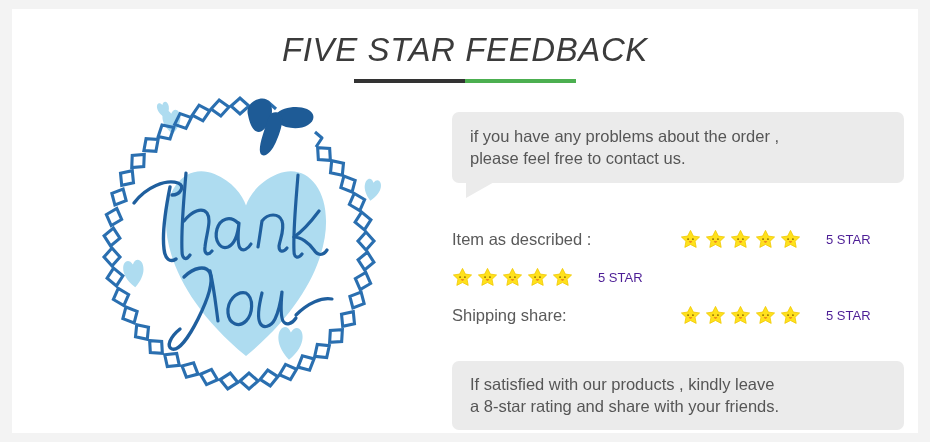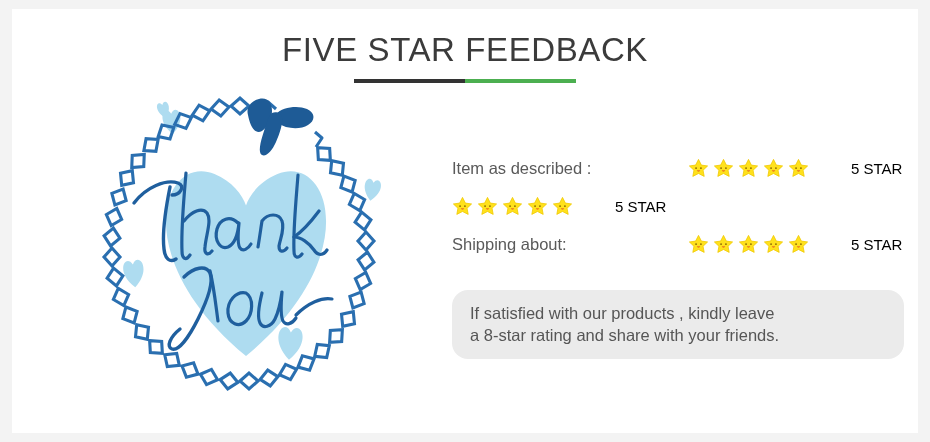--- a/index.html
+++ b/index.html
@@ -37,20 +37,21 @@
   }
   .title {
     margin: 0;
     padding-top: 21px;
     font-size: 33px;
     line-height: 40px;
     font-weight: 400;
     letter-spacing: 0.6px;
     color: #3b3b3b;
     font-family: "Liberation Sans", sans-serif;
+    font-style: italic;
   }
   .rule {
     margin: 9px auto 0 auto;
     width: 222px;
     height: 4px;
     display: flex;
   }
   .rule-left  { width: 50%; height: 100%; background: #333333; }
   .rule-right { width: 50%; height: 100%; background: #4caf50; }
 
@@ -96,47 +97,46 @@
   }
 
   
   .ratings {
     margin-top: 37px;
   }
   .rating-row {
     display: flex;
     align-items: center;
     height: 38px;
-    gap: 8px;
   }
   .rating-label {
     width: 228px;
     color: #5a5a5a;
     font-size: 16.5px;
     white-space: nowrap;
   }
   .stars {
     width: 128px;
     display: flex;
     gap: 4px;
     align-items: center;
   }
   .star-ico { display: block; width: 21px; height: 21px; }
   .rating-value {
-    color: #000000;
-    font-size: 15px;
-    margin-left: 27px;
+    color: #4c1d95;
+    font-size: 13px;
+    margin-left: 18px;
     white-space: nowrap;
   }
 
   
   .note {
     margin-top: 27px;
     background: #ebebeb;
-    border-radius: 16px;
+    border-radius: 7px;
     padding: 12px 16px 13px 18px;
     color: #565656;
     font-size: 16.5px;
     line-height: 22px;
   }
   .note-line { white-space: nowrap; }
 </style>
 </head>
 <body>
 
@@ -252,20 +252,27 @@
           <path d="M202,206 C199,218 197,230 200,236 C203,242 211,240 215,232 C219,224 221,212 222,205
                    C221,216 220,228 223,234 C226,239 232,237 236,231" stroke-width="3.2"></path>
 
           <path d="M236,228 C248,216 262,210 272,212" stroke-width="3.2"></path>
         </g>
       </svg>
     </div>
 
     <div class="right-col">
 
+      <div class="bubble-wrap">
+        <div class="bubble">
+          <div class="bubble-line">if you have any problems about the order ,</div>
+          <div class="bubble-line">please feel free to contact us.</div>
+        </div>
+        <div class="bubble-tail"></div>
+      </div>
 
       <div class="ratings">
 
         <div class="rating-row">
           <div class="rating-label">Item as described :</div>
           <div class="stars">
             <svg class="star-ico" viewBox="0 0 24 24">
               <path d="M12 1.6 L15.3 8.1 L22.4 9.1 L17.2 14 L18.5 21 L12 17.7 L5.5 21 L6.8 14 L1.6 9.1 L8.7 8.1 Z" fill="#ffe11c" stroke="#f0c800" stroke-width="0.9"></path>
               <circle cx="9.2" cy="11.6" r="0.95" fill="#7a5a00"></circle>
                 <circle cx="14.8" cy="11.6" r="0.95" fill="#7a5a00"></circle>
@@ -329,21 +336,21 @@
               <path d="M12 1.6 L15.3 8.1 L22.4 9.1 L17.2 14 L18.5 21 L12 17.7 L5.5 21 L6.8 14 L1.6 9.1 L8.7 8.1 Z" fill="#ffe11c" stroke="#f0c800" stroke-width="0.9"></path>
               <circle cx="9.2" cy="11.6" r="0.95" fill="#7a5a00"></circle>
                 <circle cx="14.8" cy="11.6" r="0.95" fill="#7a5a00"></circle>
               <path d="M9.9 14.4 Q12 16.6 14.1 14.4 Z" fill="#e03a1e"></path>
             </svg>
           </div>
           <div class="rating-value">5 STAR</div>
         </div>
 
         <div class="rating-row">
-          <div class="rating-label">Shipping about:</div>
+          <div class="rating-label">Shipping share:</div>
           <div class="stars">
             <svg class="star-ico" viewBox="0 0 24 24">
               <path d="M12 1.6 L15.3 8.1 L22.4 9.1 L17.2 14 L18.5 21 L12 17.7 L5.5 21 L6.8 14 L1.6 9.1 L8.7 8.1 Z" fill="#ffe11c" stroke="#f0c800" stroke-width="0.9"></path>
               <circle cx="9.2" cy="11.6" r="0.95" fill="#7a5a00"></circle>
                 <circle cx="14.8" cy="11.6" r="0.95" fill="#7a5a00"></circle>
               <path d="M9.9 14.4 Q12 16.6 14.1 14.4 Z" fill="#e03a1e"></path>
             </svg>
             <svg class="star-ico" viewBox="0 0 24 24">
               <path d="M12 1.6 L15.3 8.1 L22.4 9.1 L17.2 14 L18.5 21 L12 17.7 L5.5 21 L6.8 14 L1.6 9.1 L8.7 8.1 Z" fill="#ffe11c" stroke="#f0c800" stroke-width="0.9"></path>
               <circle cx="9.2" cy="11.6" r="0.95" fill="#7a5a00"></circle>

